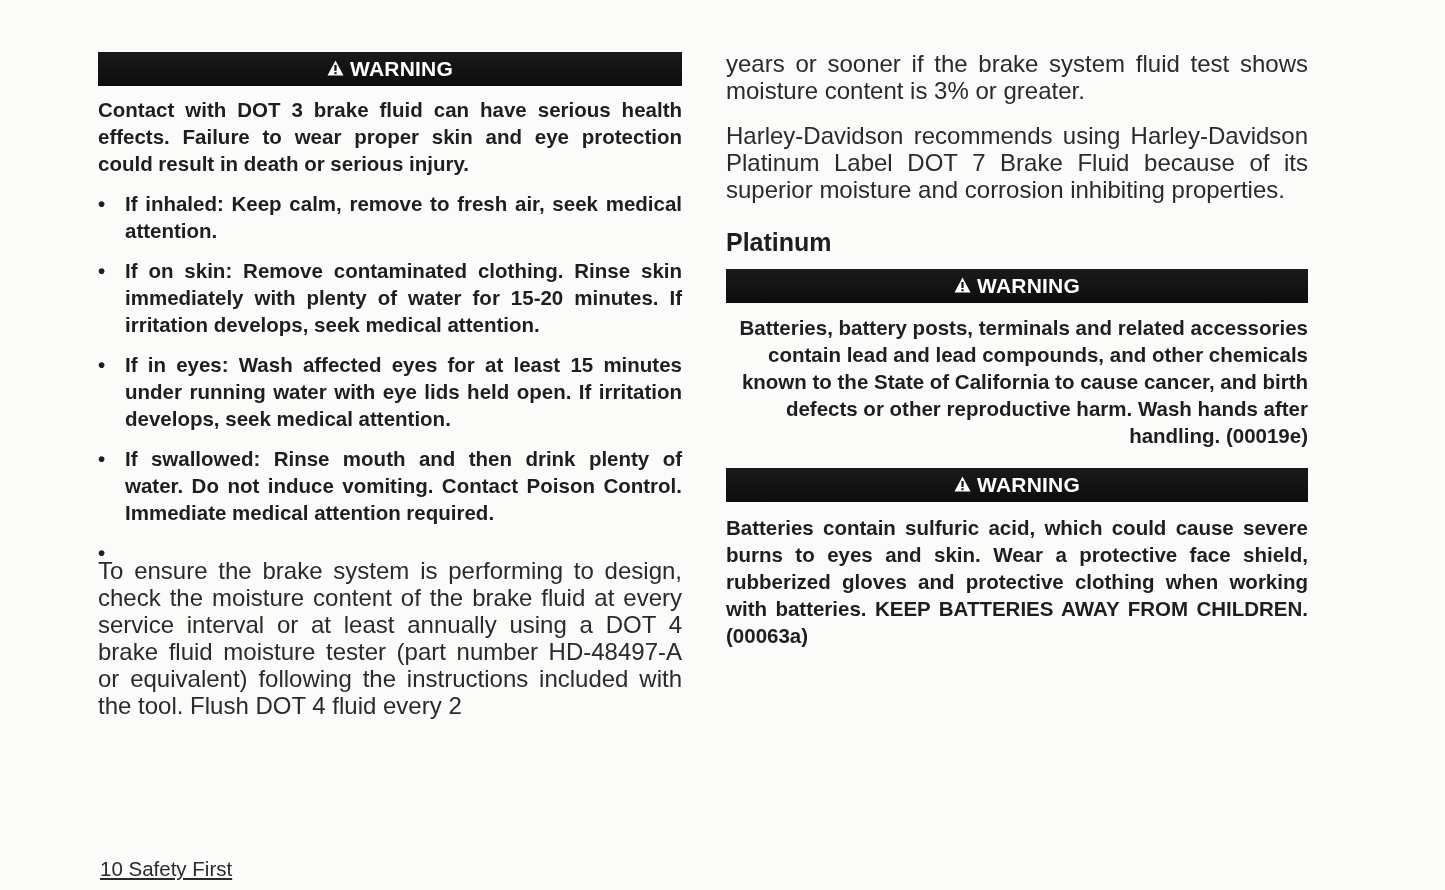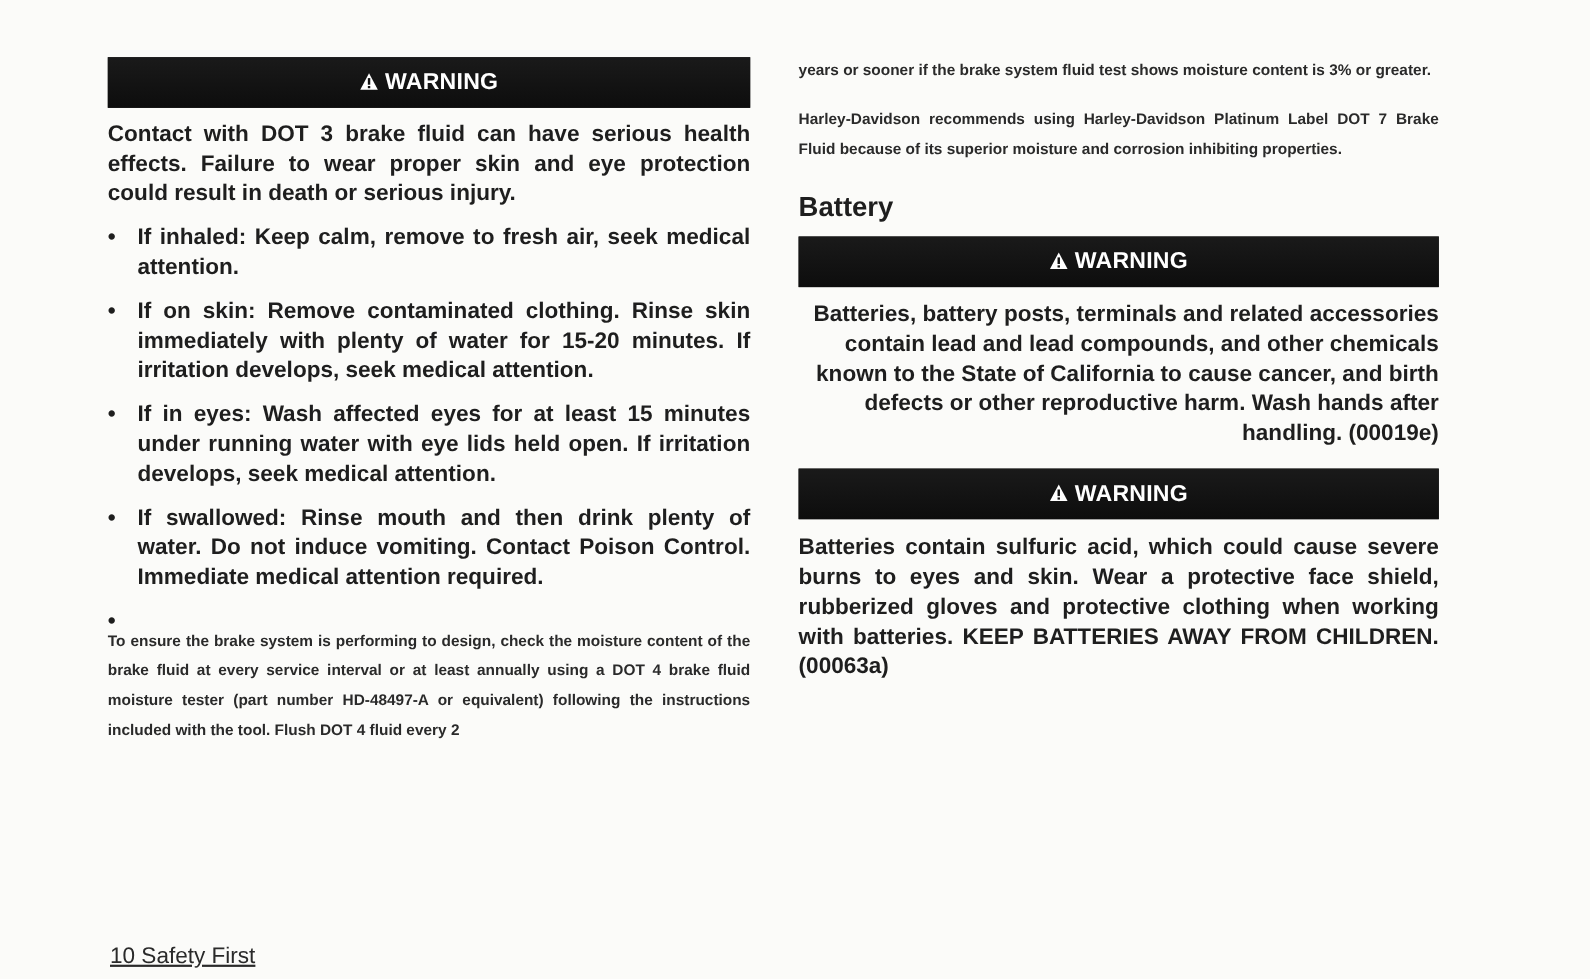--- a/index.html
+++ b/index.html
@@ -19,21 +19,21 @@
       position: absolute;
       top: 52px;
     }
     .col-left { left: 98px; width: 584px; }
     .col-right { left: 726px; width: 582px; top: 50px; }
 
     .warning-bar {
       background: #111111;
       background-image: linear-gradient(180deg, #1a1a1a 0%, #0d0d0d 100%);
       color: #ffffff;
-      height: 46px;
+      height: 34px;
       display: flex;
       align-items: center;
       justify-content: center;
       font-weight: bold;
       font-size: 21px;
       letter-spacing: 0.2px;
     }
     .warning-bar .warn-icon {
       display: inline-block;
       width: 17px;
@@ -43,22 +43,22 @@
       top: -1px;
     }
     .bold-text {
       font-weight: bold;
       font-size: 20.5px;
       line-height: 27px;
       text-align: justify;
       margin: 0;
     }
     .normal-text {
-      font-weight: bold;
-      font-size: 14px;
+      font-weight: normal;
+      font-size: 24px;
       line-height: 27px;
       text-align: justify;
       margin: 0;
       color: #2a2a2a;
     }
     .bullet-list {
       list-style: none;
       margin: 0;
       padding: 0;
     }
@@ -130,21 +130,21 @@
 
   <p class="normal-text" style="margin-top:31px;">To ensure the brake system is performing to design, check the moisture content of the brake fluid at every service interval or at least annually using a DOT 4 brake fluid moisture tester (part number HD-48497-A or equivalent) following the instructions included with the tool. Flush DOT 4 fluid every 2</p>
 </div>
 
 <div class="column col-right">
 
   <p class="normal-text">years or sooner if the brake system fluid test shows moisture content is 3% or greater.</p>
 
   <p class="normal-text" style="margin-top:18px;">Harley-Davidson recommends using Harley-Davidson Platinum Label DOT 7 Brake Fluid because of its superior moisture and corrosion inhibiting properties.</p>
 
-  <h2 class="section-title" style="margin-top:25px;">Battery</h2>
+  <h2 class="section-title" style="margin-top:25px;">Platinum</h2>
 
   <div class="warning-bar" style="margin-top:12px;">
     <svg class="warn-icon" viewBox="0 0 17 16">
       <polygon points="8.5,0.5 16.5,15.5 0.5,15.5" fill="#ffffff"></polygon>
       <rect x="7.4" y="5" width="2.2" height="6" fill="#111"></rect>
       <rect x="7.4" y="12.2" width="2.2" height="2" fill="#111"></rect>
     </svg>
     <span>WARNING</span>
   </div>
 

